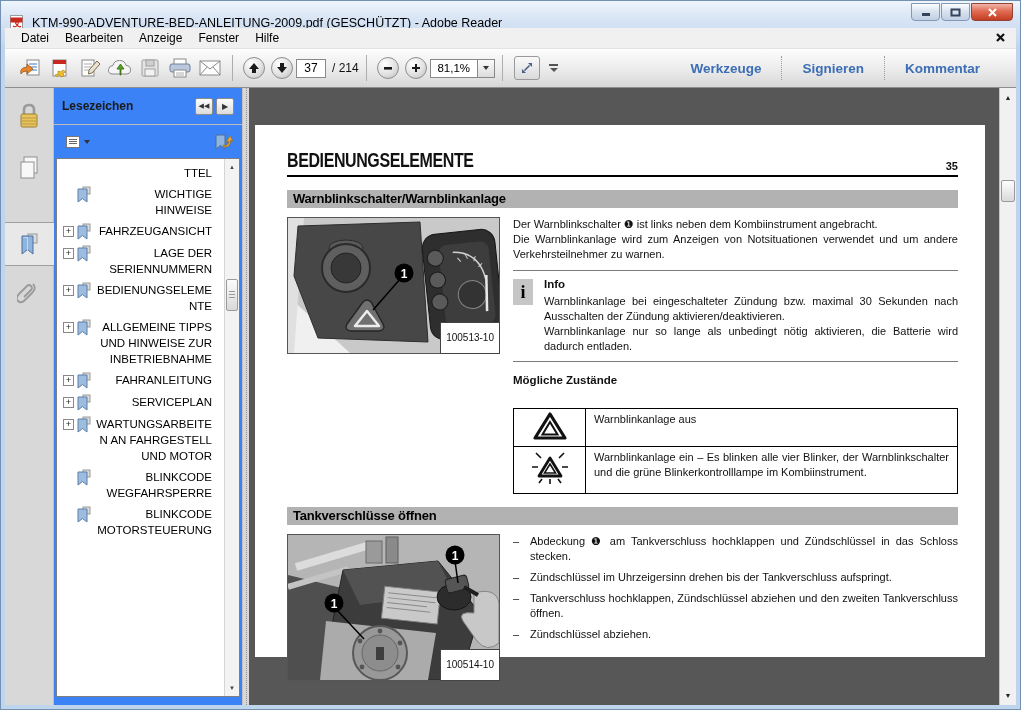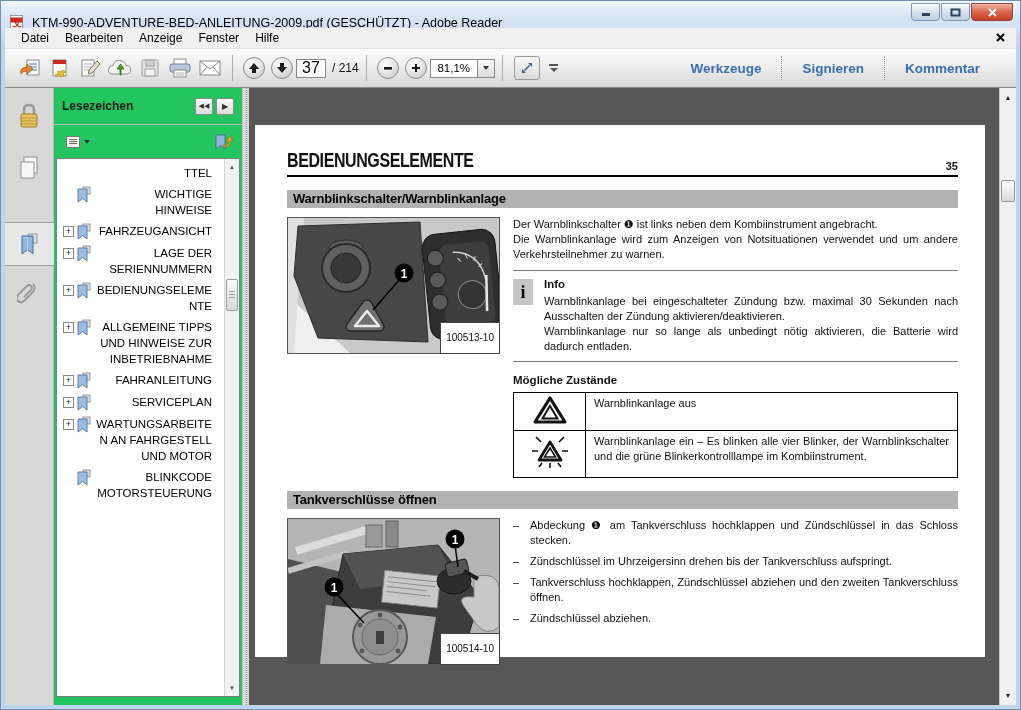--- a/index.html
+++ b/index.html
@@ -39,21 +39,21 @@
     border-bottom:1px solid #8e8e8e; display:flex; align-items:center;
     padding:0 10px; }
   .tbtn { width:30px; height:28px; display:flex; align-items:center;
     justify-content:center; border-radius:3px; flex:none; }
   .circlebtn { width:22px; height:22px; border-radius:50%; border:1px solid #8f8f8f;
     background:radial-gradient(circle at 35% 28%, #ffffff, #e2e2e2 55%, #bdbdbd);
     display:flex; align-items:center; justify-content:center;
     font-weight:bold; font-size:13px; color:#111; margin:0 3px; flex:none; }
   .vsep { width:1px; height:26px; background:#adadad; margin:0 7px; flex:none; }
   .pageinput { width:30px; height:19px; border:1px solid #898989; text-align:center;
-    font-size:16px; font-family:"Liberation Sans",sans-serif; padding:0; }
+    font-size:12px; font-family:"Liberation Sans",sans-serif; padding:0; }
   .pagetotal { font-size:12px; margin-left:6px; color:#111; }
   .zoombox { width:48px; height:19px; border:1px solid #898989; background:#fff;
     font-size:11.5px; display:flex; align-items:center; justify-content:center; }
   .zoomdrop { width:17px; height:19px; border:1px solid #898989; border-left:none;
     background:linear-gradient(#fafafa,#dcdcdc); display:flex; align-items:center;
     justify-content:center; font-size:8px; color:#333; }
   .fitbtn { width:26px; height:24px; border:1px solid #9a9a9a; border-radius:3px;
     background:linear-gradient(#fafafa,#dadada); display:flex; align-items:center;
     justify-content:center; margin-left:4px; }
   .ovflbtn { width:16px; height:24px; display:flex; flex-direction:column;
@@ -67,21 +67,21 @@
   .dotsep { width:1px; height:24px; border-left:1px dotted #9a9a9a; margin:0 16px; }
   
   .main { flex:1; display:flex; min-height:0; }
   .navstrip { width:49px; background:#d8d8d8; border-right:1px solid #bdbdbd;
     display:flex; flex-direction:column; align-items:center; }
   .navtab { width:49px; height:44px; display:flex; align-items:center;
     justify-content:center; flex:none; }
   .navtab.active { background:#e8e8e8; border-top:1px solid #9f9f9f;
     border-bottom:1px solid #9f9f9f; }
   
-  .panel { width:188px; background:#22c55e; display:flex; flex-direction:column; }
+  .panel { width:188px; background:#3b82f6; display:flex; flex-direction:column; }
   .panel-header { height:37px; display:flex; align-items:center; padding:0 8px;
     border-bottom:1px solid #bcbcbc; }
   .panel-title { font-size:12px; font-weight:bold; color:#1a1a1a; }
   .ph-btns { margin-left:auto; display:flex; gap:3px; }
   .sqbtn { width:18px; height:17px; border:1px solid #8c8c8c; border-radius:2px;
     background:linear-gradient(#fdfdfd,#dcdcdc); display:flex; align-items:center;
     justify-content:center; font-size:7px; color:#333; }
   .panel-tools { height:33px; display:flex; align-items:center; padding:0 8px; }
   .optsbtn { display:flex; align-items:center; gap:4px; padding:3px 4px; }
   .miniopts { width:14px; height:12px; background:#fff; border:1px solid #777;
@@ -138,21 +138,21 @@
     text-align:justify; }
   .infobox { margin-top:8px; border-top:1px solid #7a7a7a;
     border-bottom:1px solid #7a7a7a; padding:6px 0 7px 0; display:flex; }
   .infoicon { width:20px; height:26px; background:#c6c6c6; flex:none;
     display:flex; align-items:center; justify-content:center;
     font-family:"Liberation Serif",serif; font-weight:bold; font-size:18px;
     color:#000; margin-top:2px; }
   .infobody { margin-left:11px; }
   .infotitle { font-weight:bold; font-size:11.5px; margin-bottom:2px; text-align:left; }
   .statestitle { font-weight:bold; font-size:11.5px; margin-top:11px; text-align:left; }
-  table.states { width:100%; border-collapse:collapse; margin-top:4px; }
+  table.states { width:100%; border-collapse:collapse; margin-top:20px; }
   table.states td { border:1px solid #000; }
   td.ic { width:72px; text-align:center; vertical-align:middle; }
   td.tx { padding:3px 8px; vertical-align:top; text-align:justify;
     font-size:11px; line-height:15px; }
   tr.r1 td { height:38px; }
   tr.r2 td { height:47px; }
   .bul { display:flex; margin-bottom:6px; }
   .bul .dash { width:17px; flex:none; }
   .bul .dash::before { content:"–"; }
   .bul .btext { flex:1; text-align:justify; }
@@ -426,20 +426,28 @@
                 </svg>
               <span class="bmlabel">SERVICEPLAN</span>
             </div>
             <div class="bm">
               <span class="exp"></span>
               <svg class="bmicon" viewBox="0 0 14 17">
                   <rect x="6" y="1" width="7" height="7" fill="#dcdcdc" stroke="#9a9a9a"></rect>
                   <path d="M1 3 h9 v13 l-4.5 -3.5 L1 16 z" fill="#9cbde0" stroke="#5d7fa8"></path>
                 </svg>
               <span class="bmlabel">WARTUNGSARBEITEN AN FAHRGESTELL UND MOTOR</span>
+            </div>
+            <div class="bm">
+              <span class="expspace"></span>
+              <svg class="bmicon" viewBox="0 0 14 17">
+                  <rect x="6" y="1" width="7" height="7" fill="#dcdcdc" stroke="#9a9a9a"></rect>
+                  <path d="M1 3 h9 v13 l-4.5 -3.5 L1 16 z" fill="#9cbde0" stroke="#5d7fa8"></path>
+                </svg>
+              <span class="bmlabel">BLINKCODE WEGFAHRSPERRE</span>
             </div>
             <div class="bm">
               <span class="expspace"></span>
               <svg class="bmicon" viewBox="0 0 14 17">
                   <rect x="6" y="1" width="7" height="7" fill="#dcdcdc" stroke="#9a9a9a"></rect>
                   <path d="M1 3 h9 v13 l-4.5 -3.5 L1 16 z" fill="#9cbde0" stroke="#5d7fa8"></path>
                 </svg>
               <span class="bmlabel">BLINKCODE MOTORSTEUERUNG</span>
             </div>
           </div>

